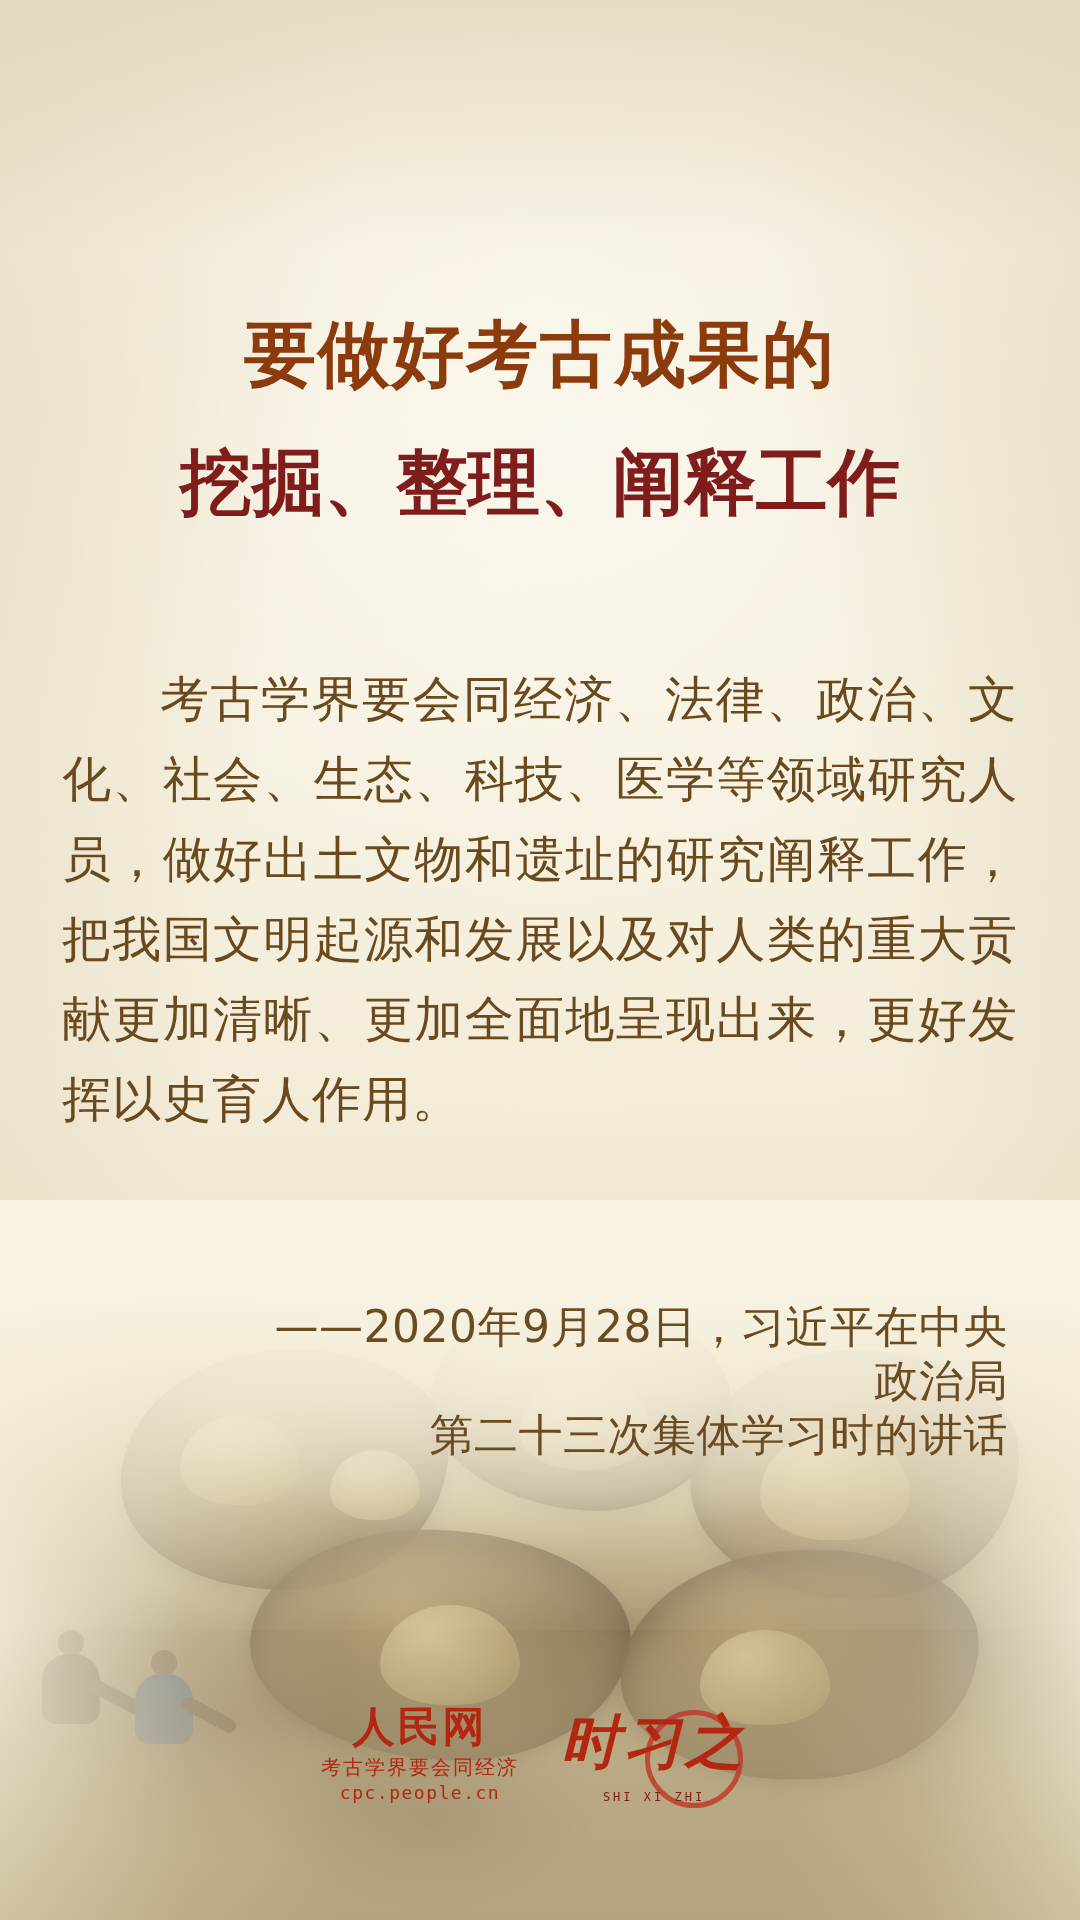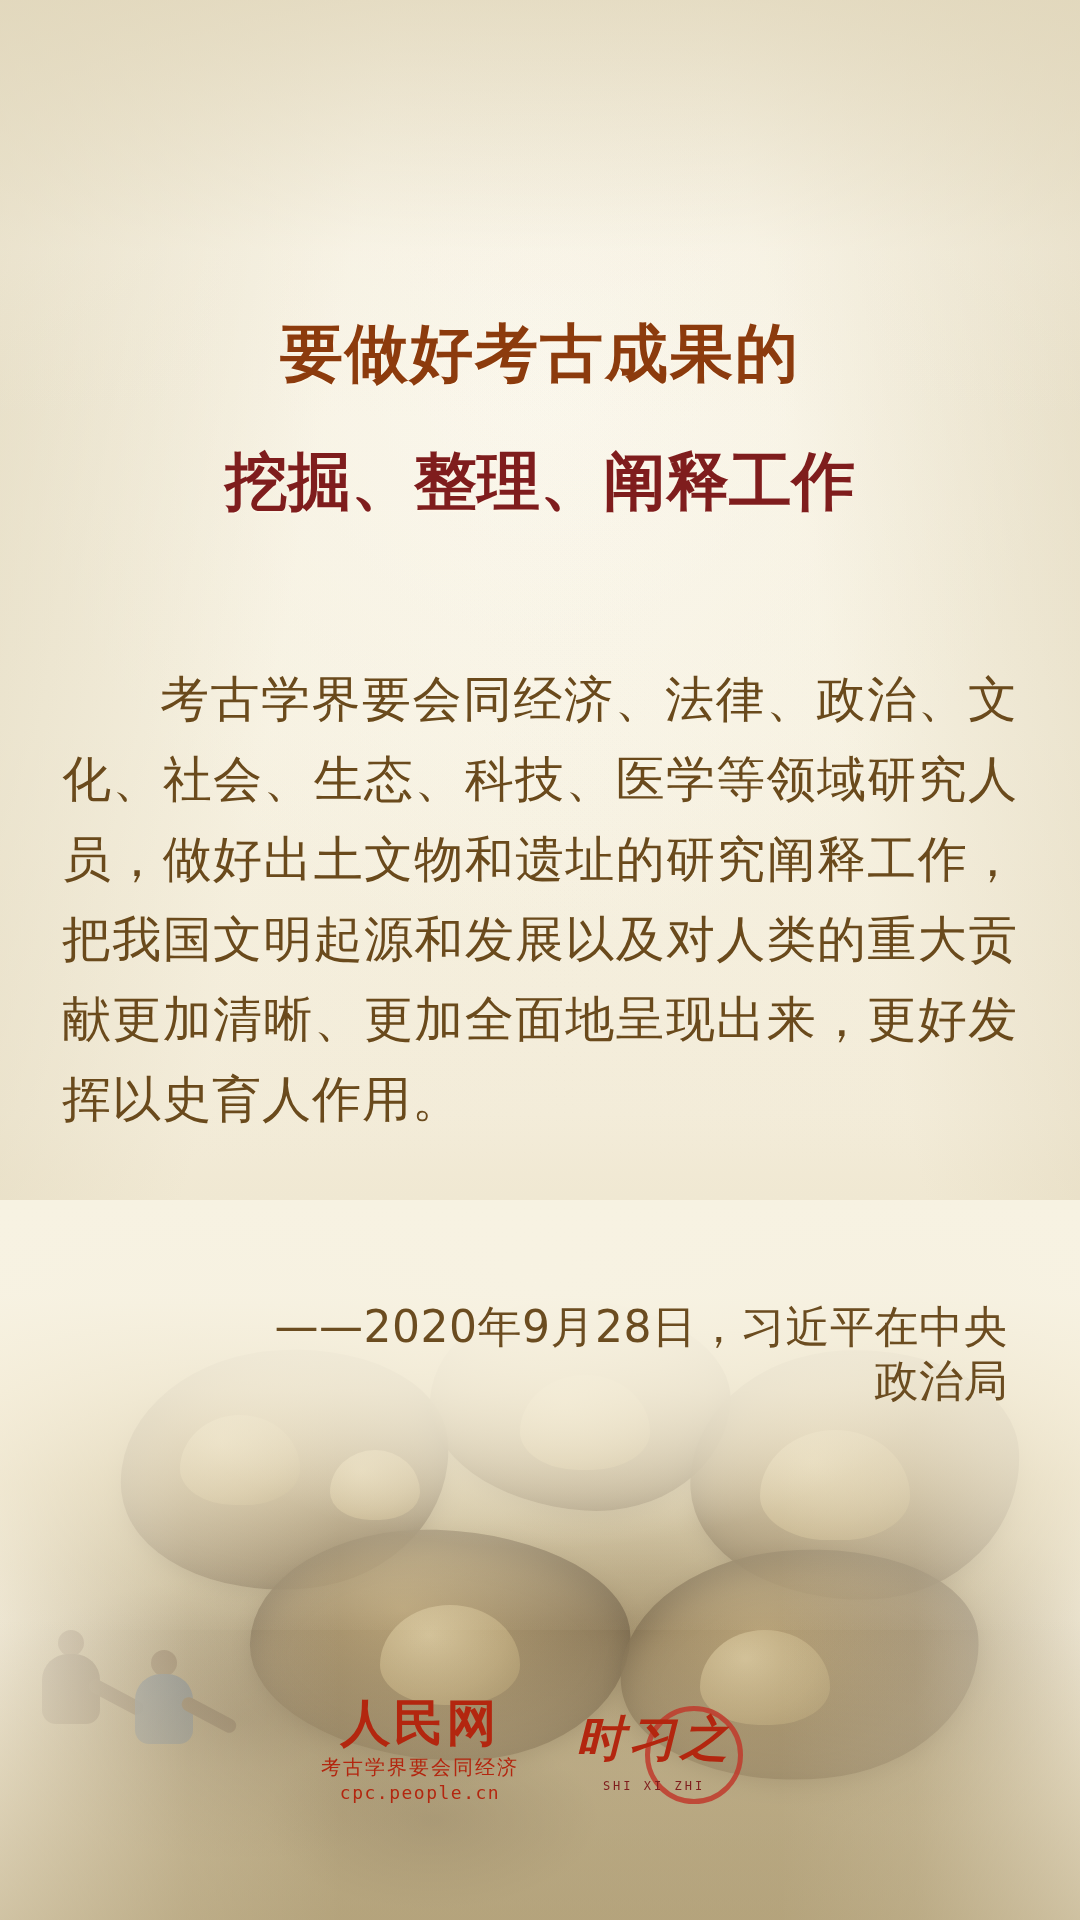--- a/index.html
+++ b/index.html
@@ -163,23 +163,23 @@
   }
 
   .headline {
     position: absolute;
     left: 0; right: 0;
     top: 290px;
     text-align: center;
     color: #8a3d10;
   }
   .headline .line {
-    font-family: Liberation Serif, serif;
+    font-family: Liberation Sans, sans-serif;
     font-weight: 700;
-    font-size: 63px;
+    font-size: 72px;
     line-height: 128px;
     letter-spacing: 2px;
     color: #8c3b0d;
     text-shadow: 0 2px 0 rgba(255,250,236,0.5);
   }
   .headline .line.l2 {
     color: #7f1d1d;
     letter-spacing: 0px;
   }
 
@@ -224,21 +224,21 @@
   }
   .logo-people {
     display: flex;
     flex-direction: column;
     align-items: center;
     line-height: 1;
   }
   .logo-people .cn {
     font-family: "DejaVu Sans", "Liberation Sans", sans-serif;
     font-weight: 700;
-    font-size: 50px;
+    font-size: 42px;
     color: #b3260f;
     letter-spacing: 3px;
   }
   .logo-people .sub {
     margin-top: 9px;
     font-family: "DejaVu Sans", "Liberation Sans", sans-serif;
     font-size: 20px;
     color: #b3260f;
     letter-spacing: 2px;
   }
@@ -267,21 +267,21 @@
     height: 88px;
     border: 5px solid #c0392b;
     border-radius: 50%;
     opacity: 0.85;
   }
   .logo-shixizhi .zh {
     position: relative;
     font-family: Liberation Serif, serif;
     font-weight: 700;
     font-style: italic;
-    font-size: 48px;
+    font-size: 58px;
     color: #b3260f;
     letter-spacing: 4px;
     z-index: 2;
   }
   .logo-shixizhi .py {
     position: relative;
     margin-top: 8px;
     font-family: "DejaVu Sans Mono", "Liberation Mono", monospace;
     font-size: 12px;
     color: #7f1d1d;
@@ -333,20 +333,21 @@
 
     <div class="headline">
       <div class="line l1">要做好考古成果的</div>
       <div class="line l2">挖掘、整理、阐释工作</div>
     </div>
 
     <div class="quote">考古学界要会同经济、法律、政治、文化、社会、生态、科技、医学等领域研究人员，做好出土文物和遗址的研究阐释工作，把我国文明起源和发展以及对人类的重大贡献更加清晰、更加全面地呈现出来，更好发挥以史育人作用。</div>
 
     <div class="attribution">
       <div>——2020年9月28日，习近平在中央政治局</div>
+      <div>第二十三次集体学习时的讲话</div>
     </div>
 
     <div class="footer">
       <div class="logo-people">
         <div class="cn">人民网</div>
         <div class="sub">考古学界要会同经济</div>
         <div class="url">cpc.people.cn</div>
       </div>
       <div class="logo-shixizhi">
         <div class="ring"></div>

